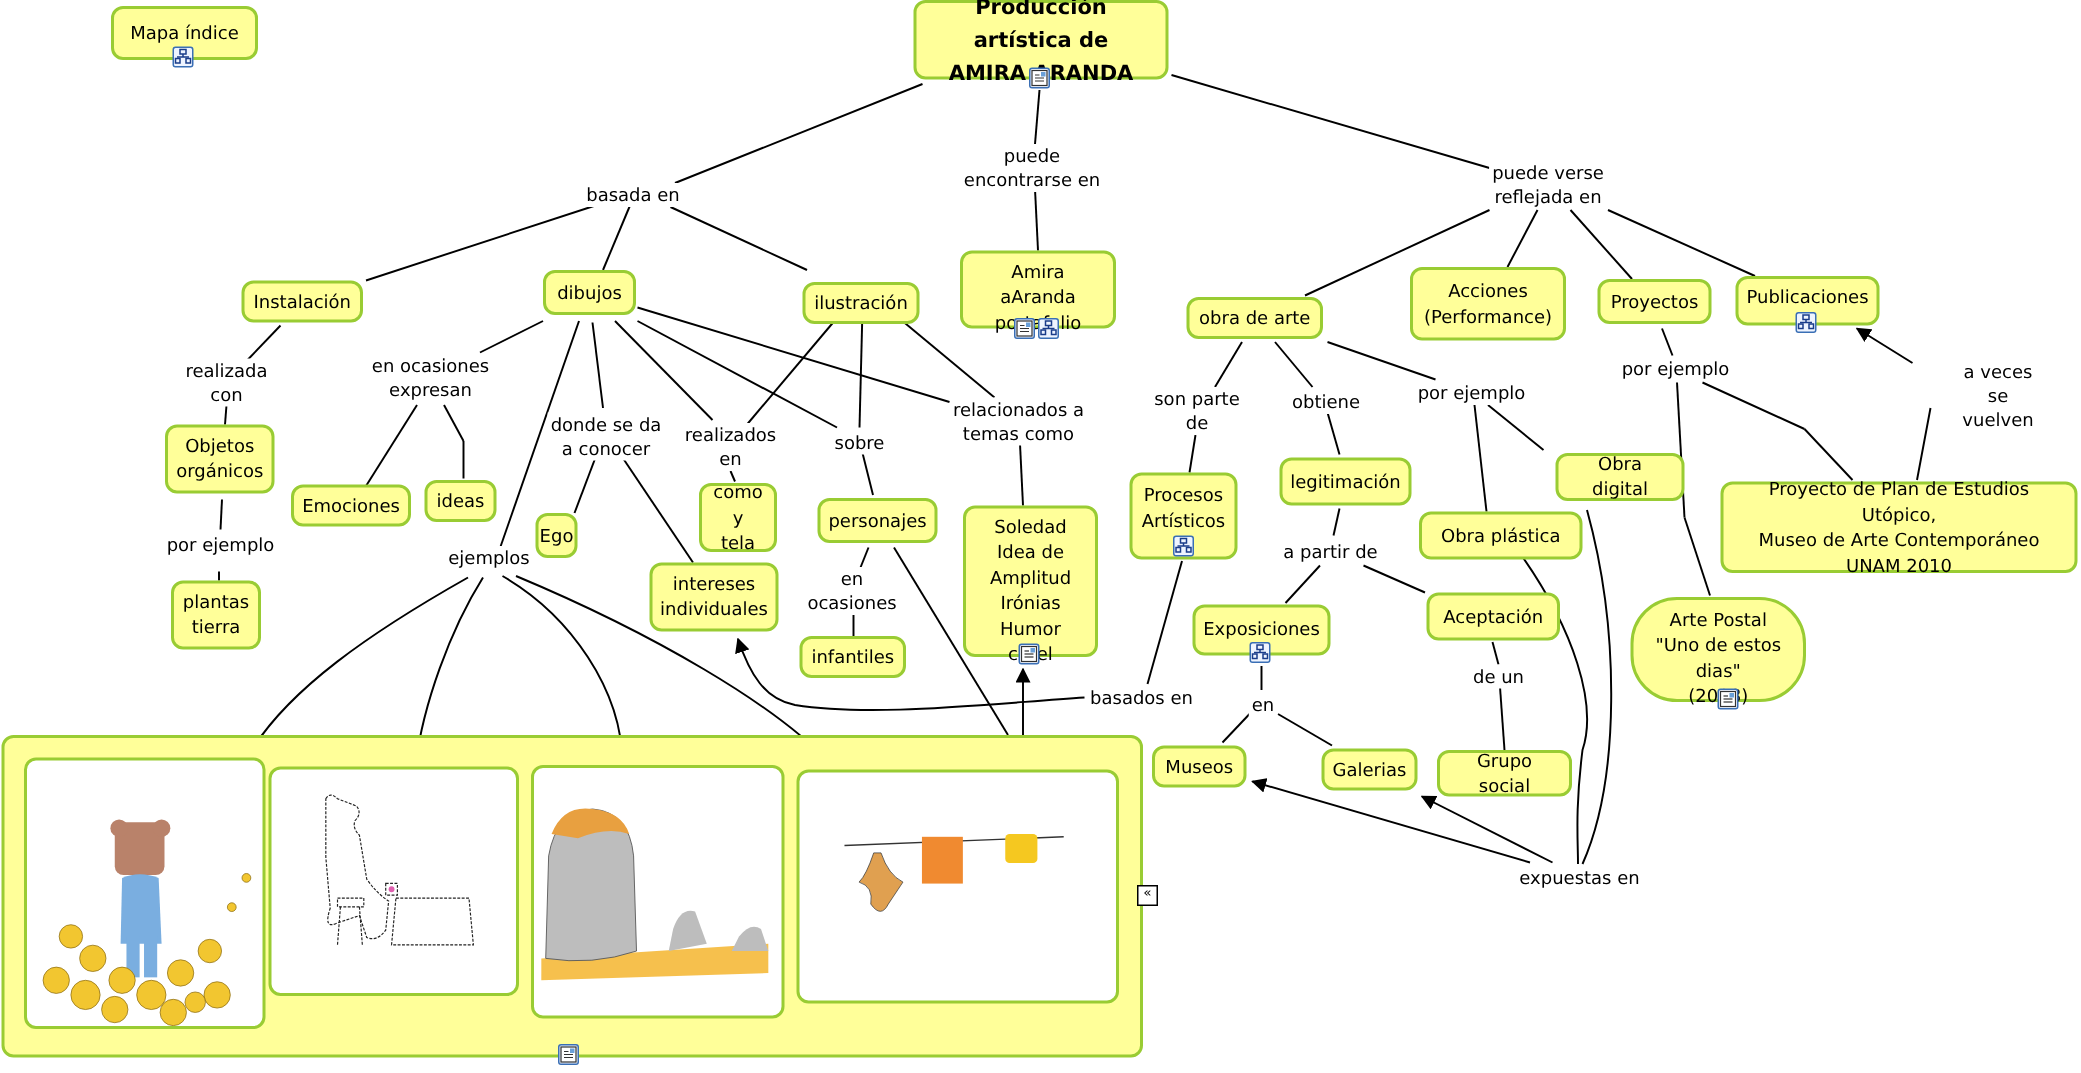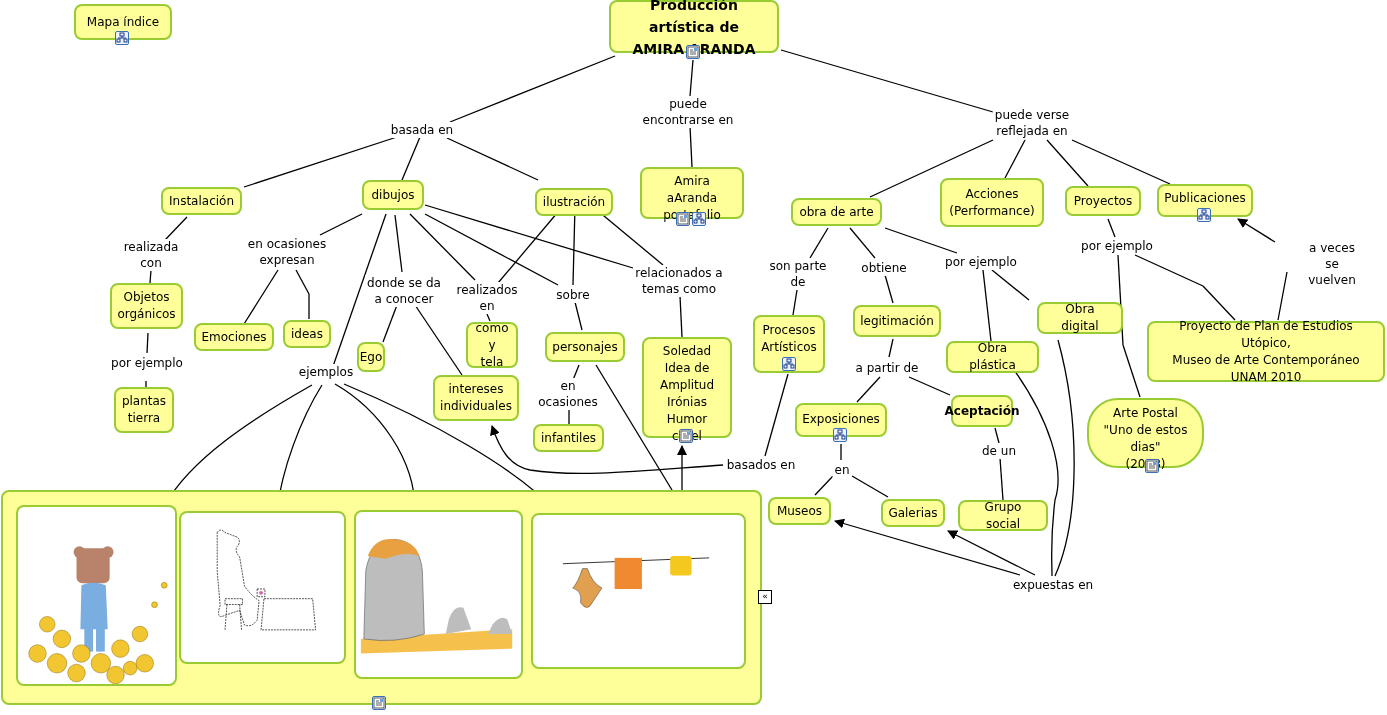--- a/index.html
+++ b/index.html
@@ -145,23 +145,23 @@
 <div class="node" style="left:533px;top:424px;width:71px;height:28px;">infantiles</div>
 <div class="node" style="left:642px;top:337px;width:90px;height:101px;align-items:flex-start;padding-top:4px;">Soledad
 Idea de
 Amplitud
 Irónias
 Humor cruel</div>
 <div class="node" style="left:753px;top:315px;width:72px;height:58px;align-items:flex-start;padding-top:5px;">Procesos
 Artísticos</div>
 <div class="node" style="left:853px;top:305px;width:88px;height:32px;">legitimación</div>
 <div class="node" style="left:1009px;top:302px;width:86px;height:32px;margin-left:28px;">Obra digital</div>
-<div class="node" style="left:946px;top:341px;width:93px;height:32px;">Obra plástica</div>
+<div class="node" style="left:946px;top:341px;width:109px;height:32px;">Obra plástica</div>
 <div class="node" style="left:795px;top:403px;width:92px;height:34px;align-items:flex-start;padding-top:6px;">Exposiciones</div>
-<div class="node" style="left:951px;top:395px;width:62px;height:32px;font-weight:bold;">Aceptación</div>
+<div class="node" style="left:951px;top:395px;width:89px;height:32px;">Aceptación</div>
 <div class="node" style="left:768px;top:497px;width:63px;height:28px;text-align:right;">Museos</div>
 <div class="node" style="left:881px;top:499px;width:64px;height:28px;">Galerias</div>
 <div class="node" style="left:958px;top:500px;width:90px;height:31px;">Grupo social</div>
 <div class="node" style="left:1147px;top:321px;width:238px;height:61px;">Proyecto de Plan de Estudios Utópico,
 Museo de Arte Contemporáneo
 UNAM 2010</div>
 <div class="node" style="left:1087px;top:398px;width:117px;height:70px;align-items:flex-start;padding-top:5px;border-radius:31px;">Arte Postal
 "Uno de estos dias"
 (2008)</div>
 

